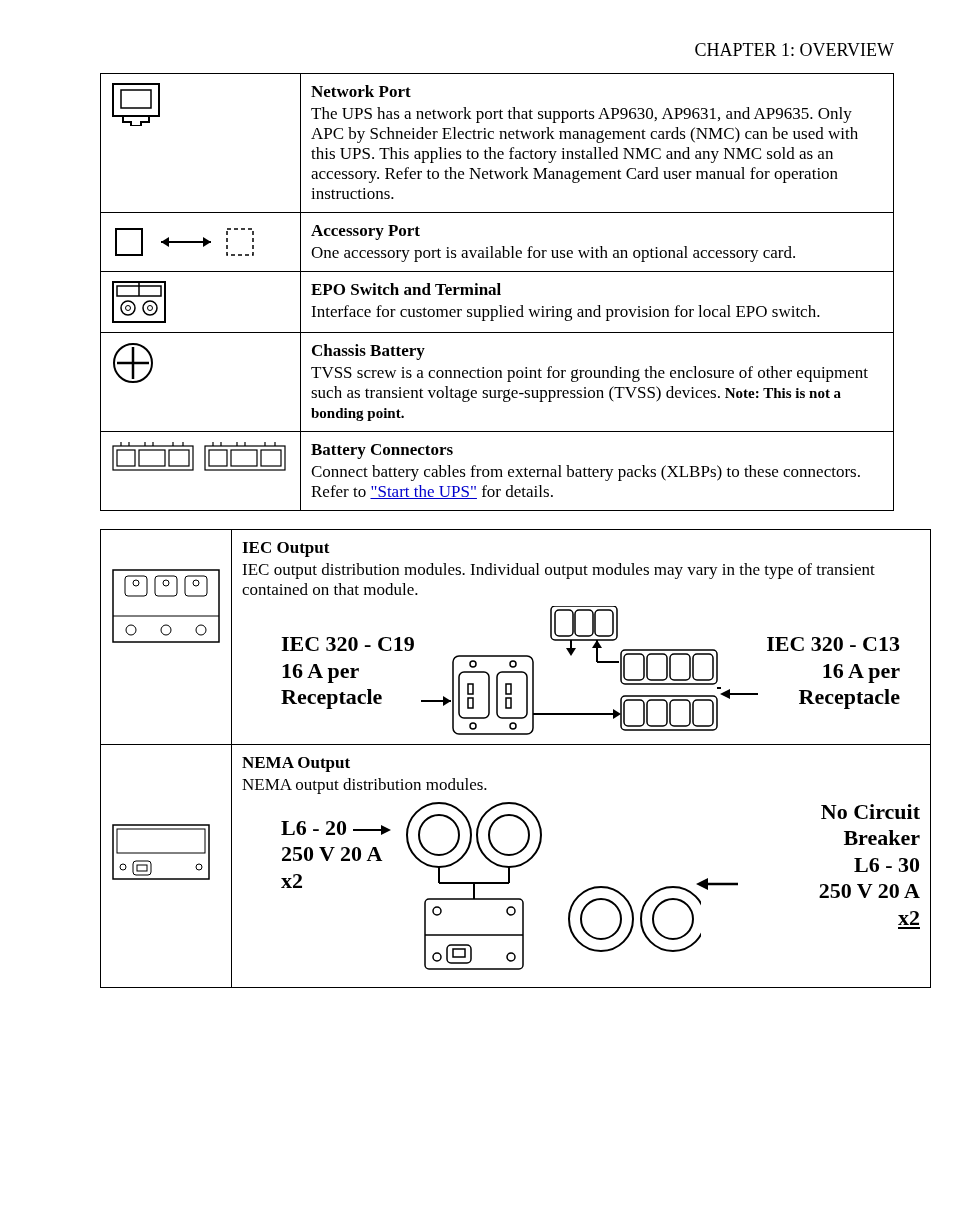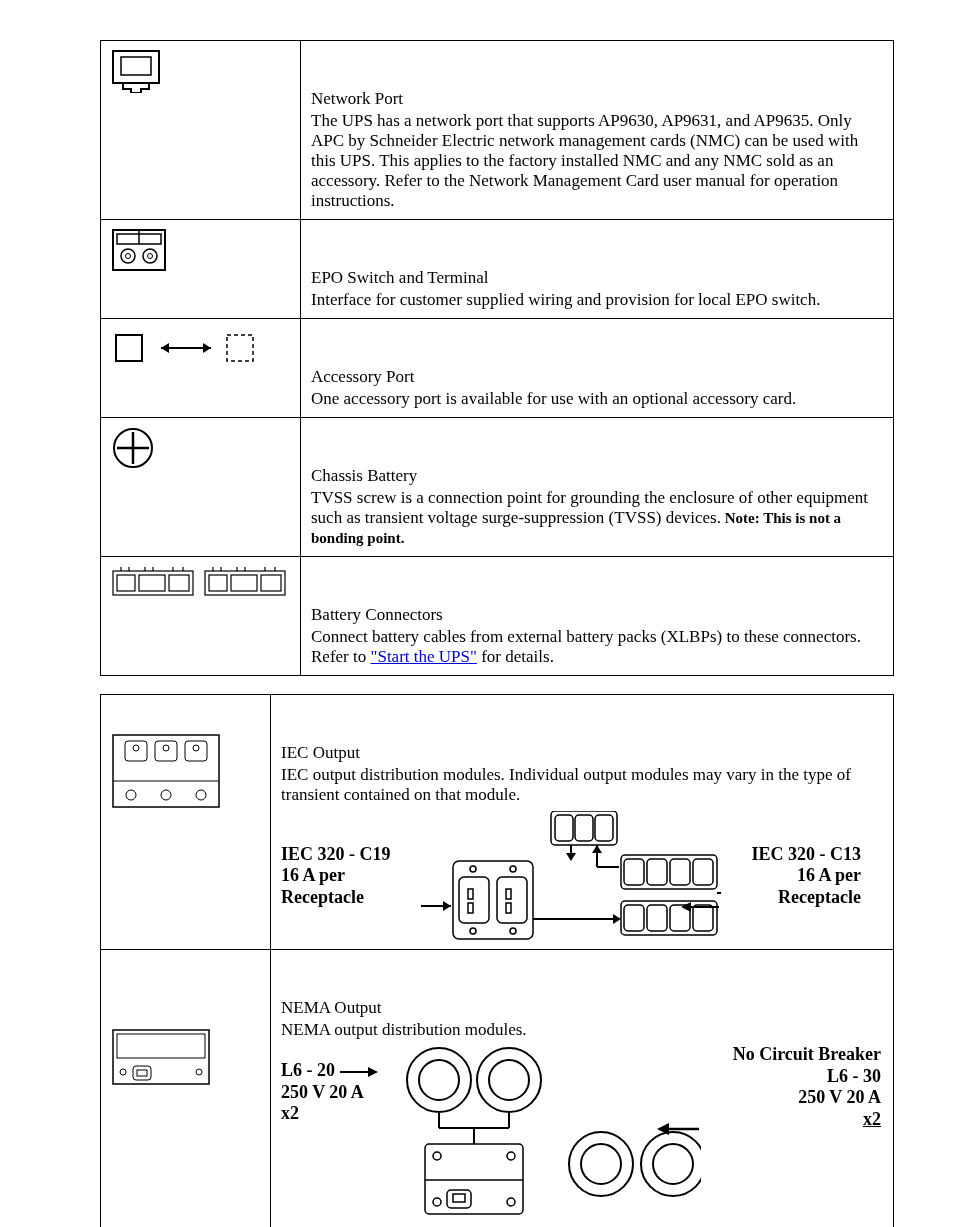--- a/index.html
+++ b/index.html
@@ -28,102 +28,103 @@
     border: 1px solid #000;
     vertical-align: top;
     padding: 8px 10px;
     font-size: 17px;
   }
   .icon-cell {
     width: 200px;
     padding: 10px;
   }
   .desc-title {
-    font-weight: normal;
+    font-weight: bold;
     margin-bottom: 2px;
-    margin-top: 40px;
   }
   .link-text { color: #0000cc; text-decoration: underline; }
   
   .icon-box { display:flex; align-items:flex-start; justify-content:flex-start; }
   svg { display:block; }
   .diagram-cell {
     padding: 10px 14px;
   }
   .diag-label {
     font-weight:bold;
     font-family:"Times New Roman",serif;
-    font-size:18px;
+    font-size:22px;
     line-height:1.2;
+    margin-left:39px;
   }
   .diag-right { text-align:right; }
   .chassis-ground-note {
     font-size:15px;
   }
 </style>
 </head>
 <body>
 
 <div class="page">
 
+  <div class="page-header">CHAPTER 1: OVERVIEW</div>
 
   <table class="components">
 
     <tbody>
         <tr>
       <td class="icon-cell">
         <div class="icon-box">
           <svg width="50" height="44" viewBox="0 0 50 44">
             <rect x="2" y="2" width="46" height="32" fill="none" stroke="#000" stroke-width="2"></rect>
             <path d="M12 34 L12 40 L20 40 L20 44 L30 44 L30 40 L38 40 L38 34" fill="none" stroke="#000" stroke-width="2"></path>
             <rect x="10" y="8" width="30" height="18" fill="none" stroke="#000" stroke-width="1.5"></rect>
           </svg>
         </div>
       </td>
       <td>
         <div class="desc-title">Network Port</div>
         <div>The UPS has a network port that supports AP9630, AP9631, and AP9635. Only APC by Schneider Electric network management cards (NMC) can be used with this UPS. This applies to the factory installed NMC and any NMC sold as an accessory. Refer to the Network Management Card user manual for operation instructions.</div>
+      </td>
+    </tr>
+
+    <tr>
+      <td class="icon-cell">
+        <div class="icon-box">
+          <svg width="150" height="40" viewBox="0 0 150 40">
+            <rect x="5" y="8" width="26" height="26" fill="none" stroke="#000" stroke-width="2"></rect>
+            <line x1="50" y1="21" x2="100" y2="21" stroke="#000" stroke-width="2"></line>
+            <polygon points="50,21 58,16 58,26" fill="#000"></polygon>
+            <polygon points="100,21 92,16 92,26" fill="#000"></polygon>
+            <rect x="116" y="8" width="26" height="26" fill="none" stroke="#000" stroke-width="1.5" stroke-dasharray="4,3"></rect>
+          </svg>
+        </div>
+      </td>
+      <td>
+        <div class="desc-title">Accessory Port</div>
+        <div>One accessory port is available for use with an optional accessory card.</div>
       </td>
     </tr>
 
     <tr>
       <td class="icon-cell">
         <div class="icon-box">
           <svg width="56" height="44" viewBox="0 0 56 44">
             <rect x="2" y="2" width="52" height="40" fill="none" stroke="#000" stroke-width="2"></rect>
             <rect x="6" y="6" width="44" height="10" fill="none" stroke="#000" stroke-width="1.5"></rect>
             <line x1="28" y1="2" x2="28" y2="16" stroke="#000" stroke-width="1.5"></line>
             <circle cx="17" cy="28" r="7" fill="none" stroke="#000" stroke-width="1.5"></circle>
             <circle cx="17" cy="28" r="2.5" fill="none" stroke="#000"></circle>
             <circle cx="39" cy="28" r="7" fill="none" stroke="#000" stroke-width="1.5"></circle>
             <circle cx="39" cy="28" r="2.5" fill="none" stroke="#000"></circle>
           </svg>
         </div>
       </td>
       <td>
         <div class="desc-title">EPO Switch and Terminal</div>
         <div>Interface for customer supplied wiring and provision for local EPO switch.</div>
-      </td>
-    </tr>
-
-    <tr>
-      <td class="icon-cell">
-        <div class="icon-box">
-          <svg width="150" height="40" viewBox="0 0 150 40">
-            <rect x="5" y="8" width="26" height="26" fill="none" stroke="#000" stroke-width="2"></rect>
-            <line x1="50" y1="21" x2="100" y2="21" stroke="#000" stroke-width="2"></line>
-            <polygon points="50,21 58,16 58,26" fill="#000"></polygon>
-            <polygon points="100,21 92,16 92,26" fill="#000"></polygon>
-            <rect x="116" y="8" width="26" height="26" fill="none" stroke="#000" stroke-width="1.5" stroke-dasharray="4,3"></rect>
-          </svg>
-        </div>
-      </td>
-      <td>
-        <div class="desc-title">Accessory Port</div>
-        <div>One accessory port is available for use with an optional accessory card.</div>
       </td>
     </tr>
 
     <tr>
       <td class="icon-cell">
         <div class="icon-box">
           <svg width="44" height="44" viewBox="0 0 44 44">
             <circle cx="22" cy="22" r="19" fill="none" stroke="#000" stroke-width="2"></circle>
             <line x1="22" y1="6" x2="22" y2="38" stroke="#000" stroke-width="2.5"></line>
             <line x1="6" y1="22" x2="38" y2="22" stroke="#000" stroke-width="2.5"></line>

